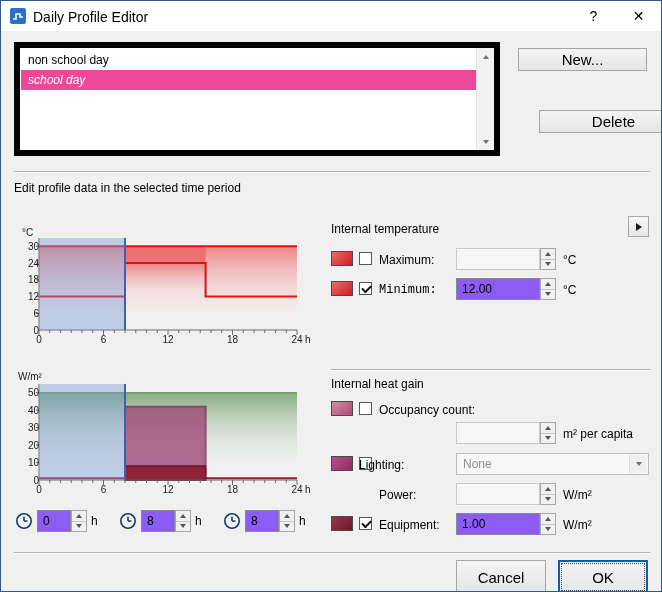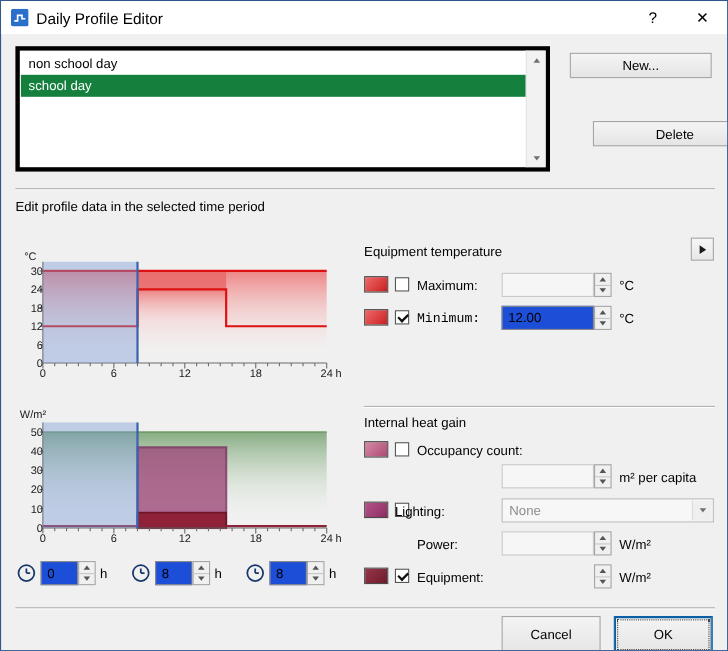--- a/index.html
+++ b/index.html
@@ -8,31 +8,31 @@
   .titlebar{position:absolute;top:0;left:0;right:0;height:30px;background:#ffffff;}
   .app-icon{position:absolute;left:9px;top:7px;width:16px;height:16px;}
   .title-text{position:absolute;left:32px;top:8px;font-size:14px;}
   .cap-btn{position:absolute;top:0;width:45px;height:30px;display:flex;align-items:center;justify-content:center;
            font-size:14px;cursor:default;}
   .cap-help{right:45px;}
   .cap-close{right:0;}
   .client{position:absolute;top:30px;left:0;right:0;bottom:0;}
   .abs{position:absolute;}
   .label{position:absolute;white-space:nowrap;}
-  .listbox{position:absolute;left:13px;top:11px;width:486px;height:114px;background:#fff;border:4px solid #000000;box-sizing:border-box;}
+  .listbox{position:absolute;left:13px;top:11px;width:486px;height:114px;background:#fff;border:6px solid #000000;box-sizing:border-box;}
   .list-item{position:absolute;left:1px;width:calc(100% - 19px);height:20px;line-height:20px;padding-left:7px;box-sizing:border-box;}
-  .list-item.selected{background:#15803d;color:#fff;}
+  .list-item.selected{background:#ec4899;color:#fff;font-style:italic;}
   .scrollbar{position:absolute;right:0;top:0;bottom:0;width:17px;background:#f2f2f2;border-left:1px solid #e4e4e4;}
   .sb-btn{position:absolute;left:0;width:17px;height:17px;display:flex;align-items:center;justify-content:center;}
   .btn{position:absolute;width:129px;height:23px;background:linear-gradient(#f4f4f4,#e5e5e5);border:1px solid #a6a6a6;
-       box-sizing:border-box;display:flex;align-items:center;justify-content:center;font-size:12px;}
+       box-sizing:border-box;display:flex;align-items:center;justify-content:center;font-size:15px;}
   .footer-btn{width:90px;height:34px;}
   .btn.ok{border:1px solid #0b5fa4;box-shadow:inset 0 0 0 1px #0b5fa4;outline:1px dotted #444;outline-offset:-4px;}
   .sep{position:absolute;height:1px;background:#b2b2b2;box-shadow:0 1px 0 #ffffff;}
-  .field{position:absolute;height:22px;box-sizing:border-box;border:1px solid #8a8a8a;background:#1d4ed8;
+  .field{position:absolute;height:22px;box-sizing:border-box;border:1px solid #8a8a8a;background:#8b5cf6;
          font-family:"Liberation Sans",sans-serif;font-size:12px;padding:0 5px;}
   .field.disabled{border-color:#c9c9c9;background:#f6f6f6;}
   input.field{outline:none;margin:0;}
   .spinner{position:absolute;width:16px;height:22px;box-sizing:border-box;border:1px solid #a6a6a6;background:#f0f0f0;
            display:flex;flex-direction:column;}
   .sp{flex:1;display:flex;align-items:center;justify-content:center;}
   .sp.up{border-bottom:1px solid #c6c6c6;}
   .tri-up{width:0;height:0;border-left:3px solid transparent;border-right:3px solid transparent;border-bottom:4px solid #555;}
   .tri-dn{width:0;height:0;border-left:3px solid transparent;border-right:3px solid transparent;border-top:4px solid #555;}
   .tri-up.sm{border-left-width:3px;border-right-width:3px;border-bottom-width:4px;border-bottom-color:#707070;}
@@ -216,21 +216,21 @@
     <div class="spinner" style="left:278px;top:479px;">
       <div class="sp up">
           <i class="tri-up"></i>
         </div>
         <div class="sp dn">
           <i class="tri-dn"></i>
         </div>
     </div>
     <span class="label" style="left:298px;top:483px;">h</span>
 
-    <span class="label" style="left:330px;top:191px;">Equipment temperature</span>
+    <span class="label" style="left:330px;top:191px;">Internal temperature</span>
     <div class="flyout" style="left:627px;top:185px;">
       <i class="tri-right"></i>
     </div>
 
     <span class="swatch sw-max" style="left:330px;top:220px;"></span>
     <span class="checkbox" style="left:358px;top:221px;"></span>
     <span class="label" style="left:378px;top:222px;">Maximum:</span>
     <input class="field disabled" style="left: 455px; top: 217px; width: 84px;" disabled="" value="">
     <div class="spinner" style="left:539px;top:217px;">
       <div class="sp up">
@@ -292,20 +292,21 @@
         </div>
         <div class="sp dn">
           <i class="tri-dn"></i>
         </div>
     </div>
     <span class="label" style="left:562px;top:457px;">W/m²</span>
 
     <span class="swatch sw-equip" style="left:330px;top:485px;"></span>
     <span class="checkbox checked" style="left:358px;top:486px;"></span>
     <span class="label" style="left:378px;top:487px;">Equipment:</span>
+    <input class="field" style="left: 455px; top: 482px; width: 84px;" value="1.00">
     <div class="spinner" style="left:539px;top:482px;">
       <div class="sp up">
           <i class="tri-up"></i>
         </div>
         <div class="sp dn">
           <i class="tri-dn"></i>
         </div>
     </div>
     <span class="label" style="left:562px;top:487px;">W/m²</span>
 

